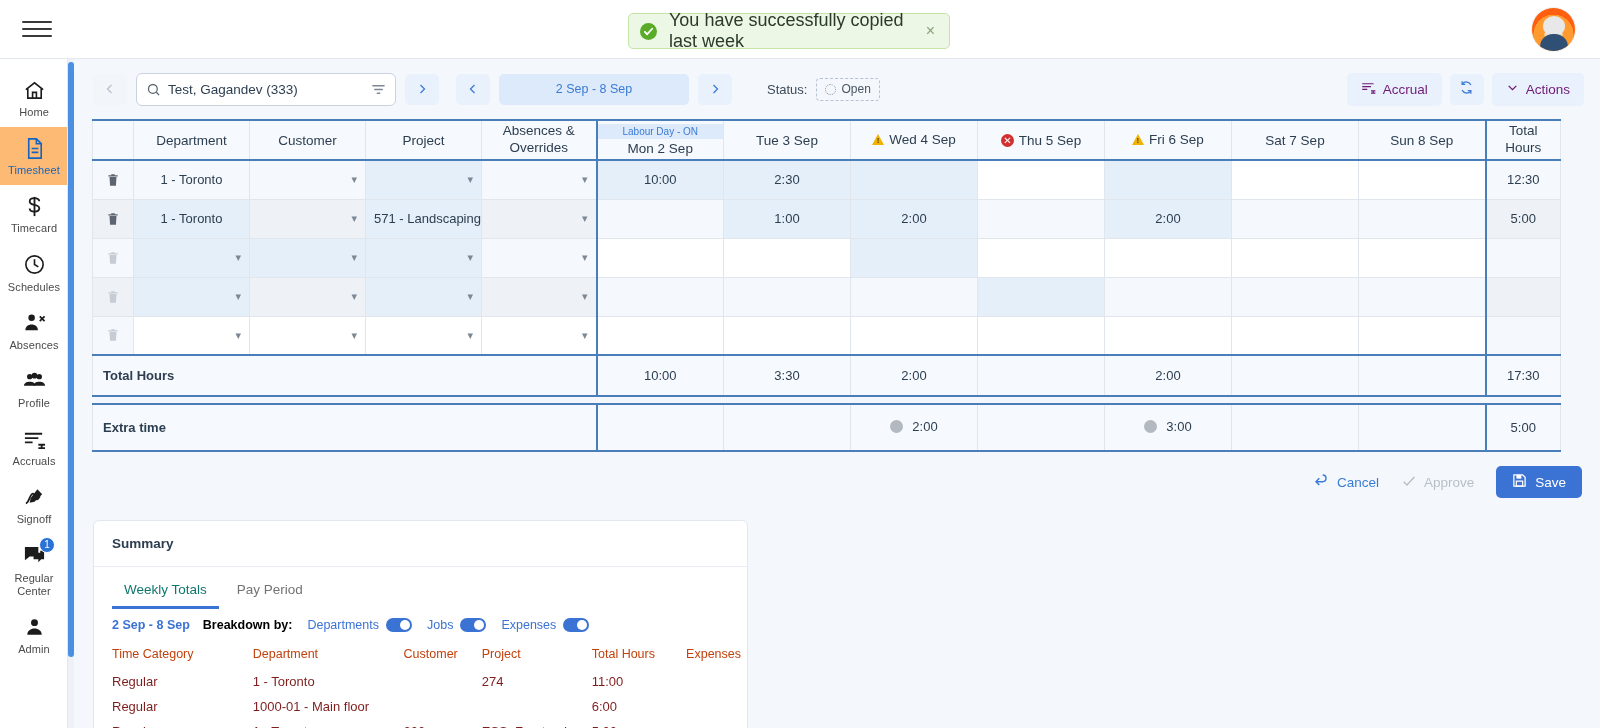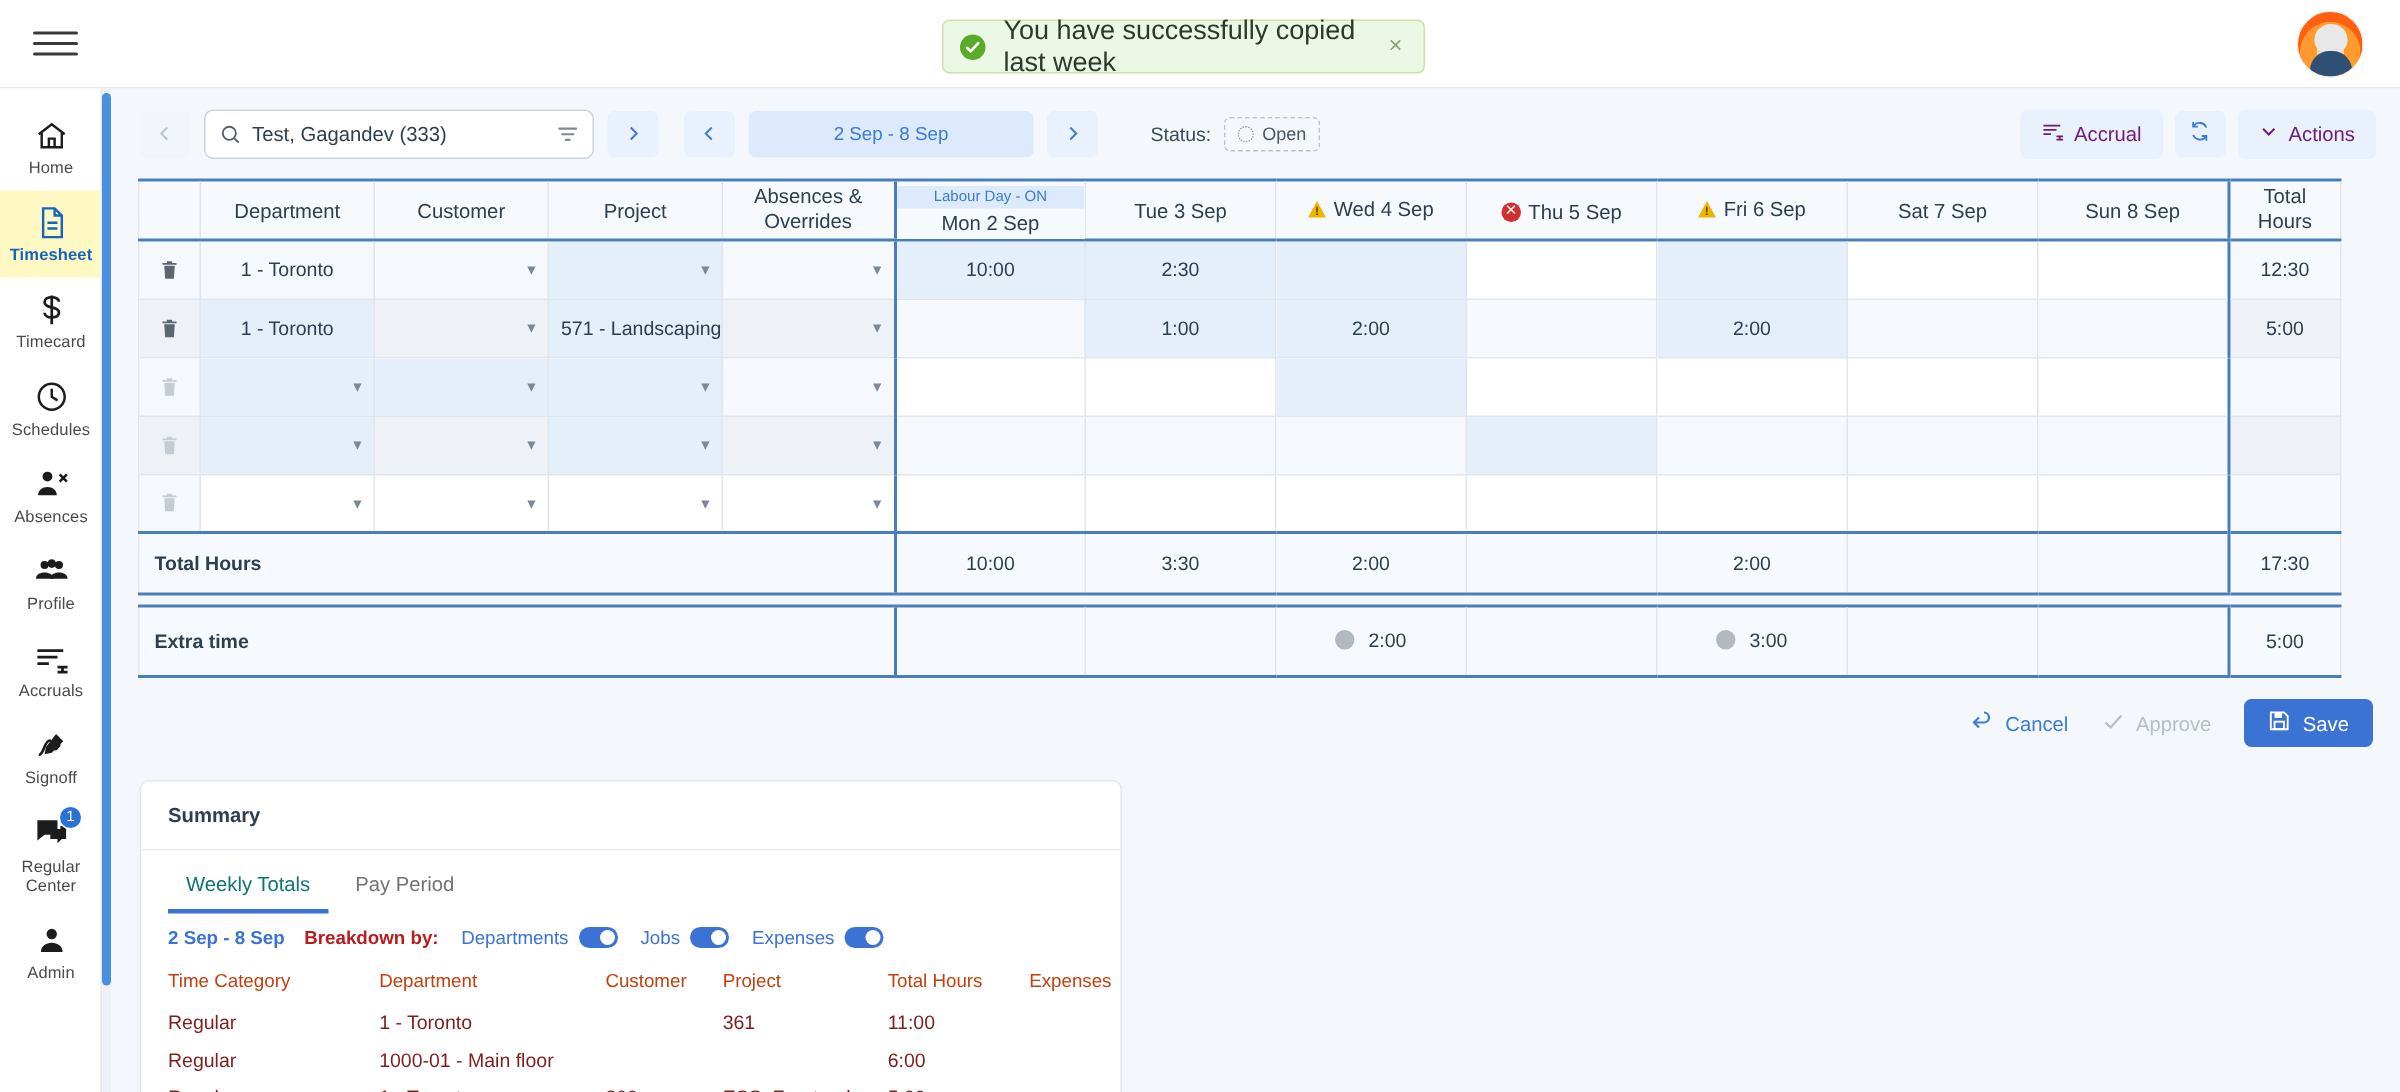--- a/index.html
+++ b/index.html
@@ -54,21 +54,21 @@
     background: #ffffff; border-right: 1px solid #e3e8ef;
     padding-top: 10px; overflow: hidden;
   }
   .nav-item {
     width: 68px; padding: 9px 2px 8px; display: flex; flex-direction: column;
     align-items: center; gap: 4px; cursor: pointer; position: relative;
   }
   .nav-item .ico { width: 24px; height: 24px; display:flex; align-items:center; justify-content:center; color:#1c1c1c; position: relative;}
   .nav-item .ico svg { width: 23px; height: 23px; }
   .nav-label { font-size: 11px; color: #4a4a4a; text-align: center; line-height: 1.2; letter-spacing: .1px;}
-  .nav-item.active { background: #fef9c3; font-weight: bold; }
+  .nav-item.active { background: #fdba74; }
   .nav-item.active .ico { color: #1565c0; }
   .nav-item.active .nav-label { color: #1565c0; }
   .badge {
     position: absolute; top: -7px; right: -9px; min-width: 16px; height: 16px;
     background: #2b72d6; color:#fff; border-radius: 9px; font-size: 10px;
     display:flex; align-items:center; justify-content:center; padding: 0 4px;
     border: 1.5px solid #fff;
   }
   .scrollbar-track {
     position: absolute; top: 59px; left: 68px; width: 6px; height: 669px; background: #eef2f6;
@@ -185,21 +185,21 @@
   .summary {
     margin: 22px 0 0 18px; width: 655px; background:#fff;
     border:1px solid #e3e8ef; border-radius:6px 6px 0 0;
   }
   .summary-head { padding: 15px 18px; font-size:13.5px; font-weight:bold; border-bottom:1px solid #e9edf3; }
   .sum-tabs { display:flex; gap: 6px; padding: 6px 18px 0; }
   .sum-tab { padding: 9px 12px 9px; font-size:13.5px; color:#737373; cursor:pointer; border-bottom: 3px solid transparent; }
   .sum-tab.active { color:#0f766e; border-bottom-color:#3b73d4; }
   .breakdown { display:flex; align-items:center; gap: 9px; padding: 9px 18px 5px; font-size:12.5px; }
   .bk-range { color:#3b73d4; font-weight:bold; }
-  .bk-lbl { font-weight:bold; color:#b91c1c; margin-left:4px;}
+  .bk-lbl { font-weight:bold; color:#000000; margin-left:4px;}
   .tg-group { display:flex; align-items:center; gap:7px; margin-left:6px; }
   .tg-name { color:#3b73d4; font-size:12.5px; }
   .toggle { width: 26px; height: 14px; border-radius: 8px; background:#3b73d4; position:relative; cursor:pointer; }
   .toggle::after { content:""; position:absolute; right:2px; top:2px; width:10px; height:10px; border-radius:50%; background:#fff; }
   table.sum { width: 100%; border-collapse: collapse; }
   table.sum th { font-size:12.5px; color:#c2410c; font-weight:normal; text-align:left; padding: 10px 6px 8px 18px; }
   table.sum td { font-size:13px; color:#7f1d1d; padding: 5px 6px 5px 18px; text-align:left; }
   table.sum th:nth-child(1), table.sum td:nth-child(1){ width: 142px; }
   table.sum th:nth-child(2), table.sum td:nth-child(2){ width: 152px; }
   table.sum th:nth-child(3), table.sum td:nth-child(3){ width: 78px; }
@@ -798,21 +798,21 @@
           <th>Project</th>
           <th>Total Hours</th>
           <th>Expenses</th>
         </tr>
       </thead>
       <tbody>
         <tr>
           <td>Regular</td>
           <td>1 - Toronto</td>
           <td></td>
-          <td>361</td>
+          <td>274</td>
           <td>11:00</td>
           <td></td>
         </tr>
         <tr>
           <td>Regular</td>
           <td>1000-01 - Main floor</td>
           <td></td>
           <td></td>
           <td>6:00</td>
           <td></td>

